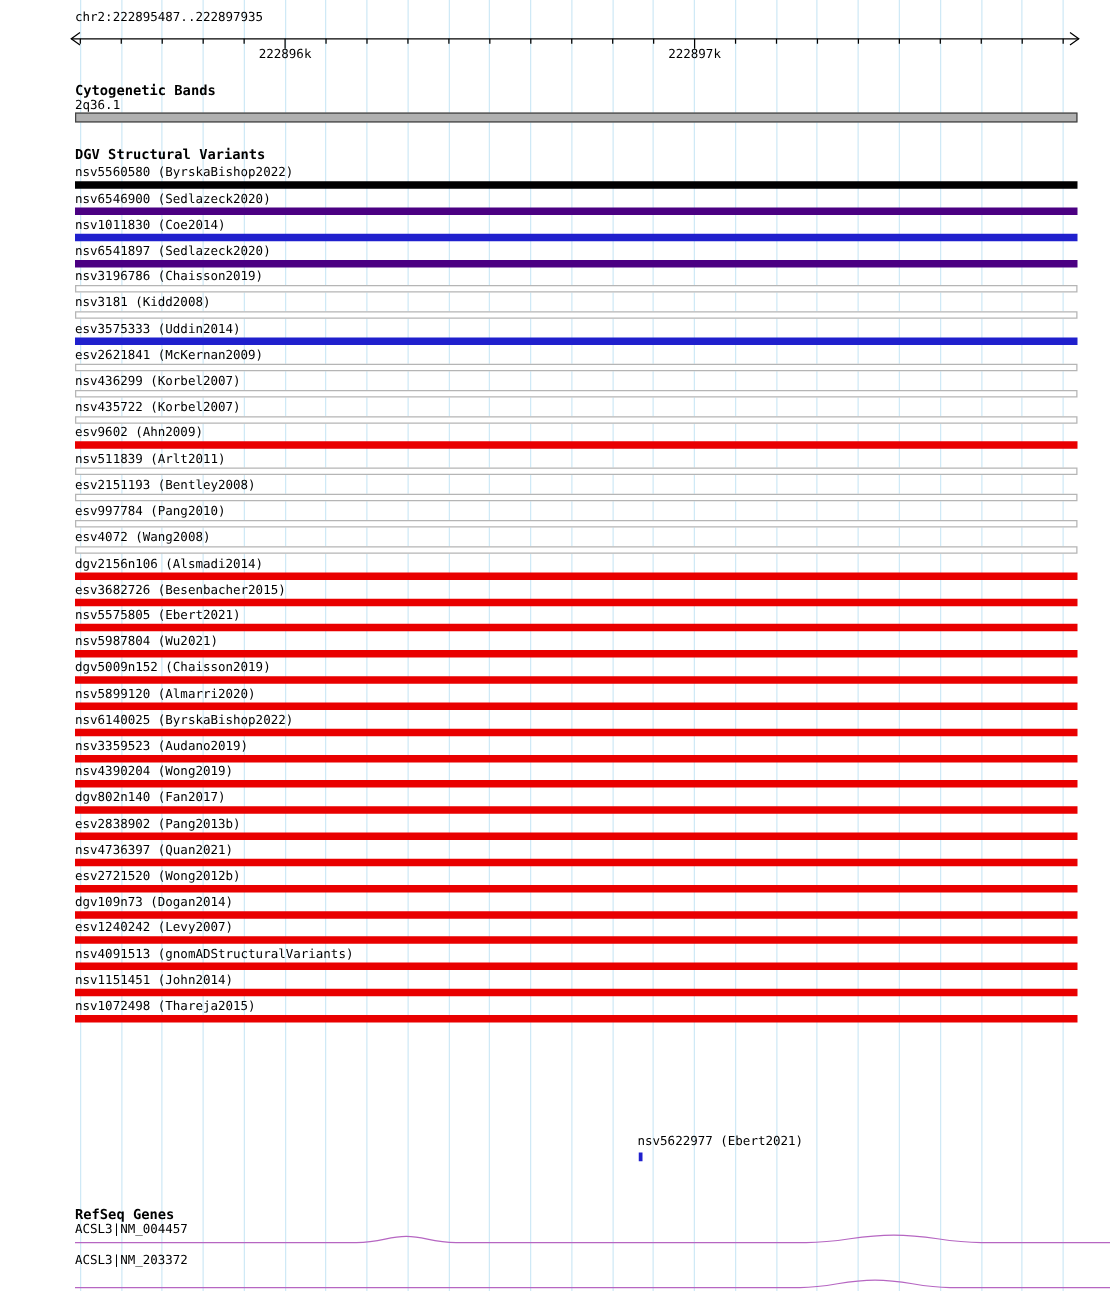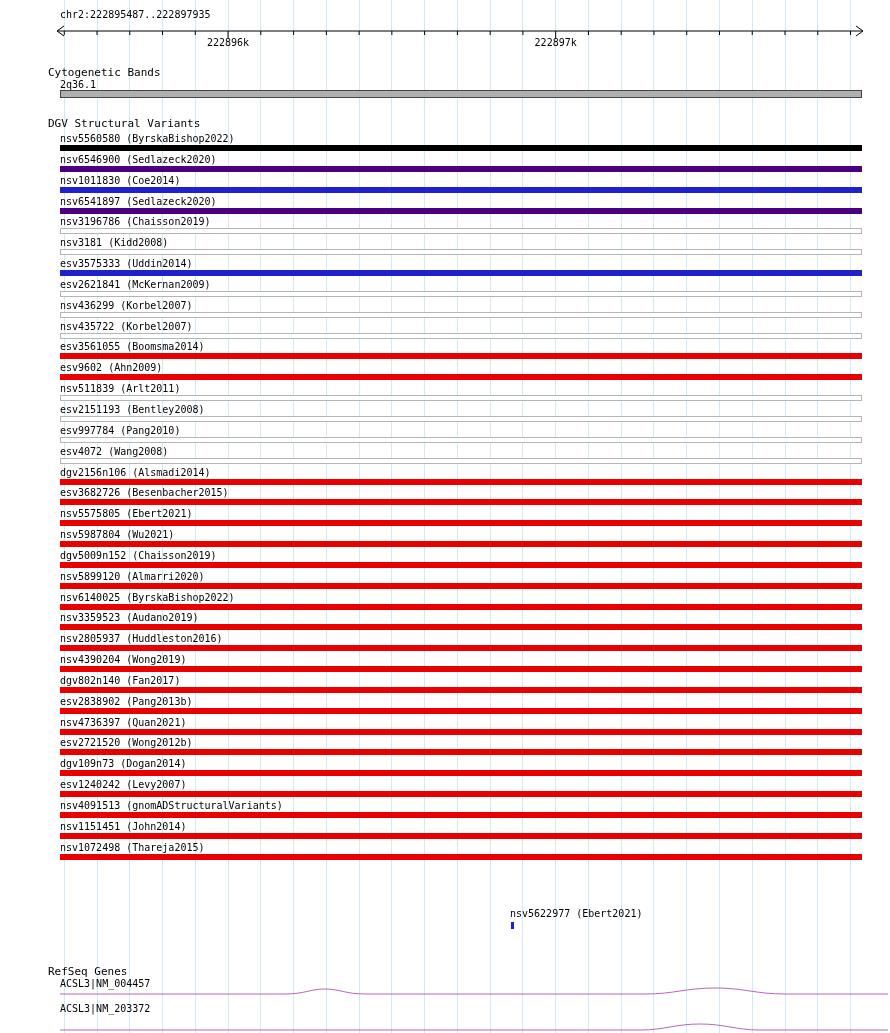--- a/index.html
+++ b/index.html
@@ -4,21 +4,21 @@
 <style>
   *{margin:0;padding:0;box-sizing:border-box}
   html,body{background:#fff}
   #canvas{position:relative;width:890px;height:1033px;background:#fff;overflow:hidden;
           font-family:"DejaVu Sans Mono",monospace;color:#000}
   #grid{position:absolute;inset:0;z-index:0}
   .gridline{position:absolute;top:0;bottom:0;width:1px;background:var(--grid,#cfe9f6)}
   .layer{position:absolute;inset:0;z-index:1}
   .region-label{position:absolute;top:9px;left:60px;font-size:10px;white-space:pre}
   #ruler-svg{position:absolute;top:24px;left:0;width:890px;height:26px;overflow:visible}
-  .section-header{position:absolute;left:48px;font-size:11px;font-weight:normal;white-space:pre}
+  .section-header{position:absolute;left:60px;font-size:11px;font-weight:bold;white-space:pre}
   .track-label{font-size:10px;white-space:pre;line-height:11px}
   #cyto-header{top:66px}
   #cyto-label{position:absolute;top:79px;left:60px}
   #cyto-band{position:absolute;top:90px;left:60px;width:802px;height:8px;border:1px solid #444;background:#b0b0b0}
   #dgv-header{top:117px}
   #variant-rows{position:absolute;top:133px;left:60px;width:802px}
   .variant-row{position:relative;height:20.85px}
   .variant-label{position:absolute;top:0;left:0;height:11px;cursor:pointer}
   .variant-bar{position:absolute;top:12px;left:0;right:0;height:6px;cursor:pointer}
   .variant-bar.outline{background:#fff;border:1px solid #b5b5b5}
@@ -149,24 +149,20 @@
   <div class="variant-row">
     <div class="track-label variant-label">nsv436299 (Korbel2007)</div>
     <div class="variant-bar outline"></div>
   </div>
 
   <div class="variant-row">
     <div class="track-label variant-label">nsv435722 (Korbel2007)</div>
     <div class="variant-bar outline"></div>
   </div>
 
-  <div class="variant-row">
-    <div class="track-label variant-label">esv3561055 (Boomsma2014)</div>
-    <div class="variant-bar" style="background: rgb(233, 0, 0);"></div>
-  </div>
 
   <div class="variant-row">
     <div class="track-label variant-label">esv9602 (Ahn2009)</div>
     <div class="variant-bar" style="background: rgb(233, 0, 0);"></div>
   </div>
 
   <div class="variant-row">
     <div class="track-label variant-label">nsv511839 (Arlt2011)</div>
     <div class="variant-bar outline"></div>
   </div>
@@ -220,24 +216,20 @@
   <div class="variant-row">
     <div class="track-label variant-label">nsv6140025 (ByrskaBishop2022)</div>
     <div class="variant-bar" style="background: rgb(233, 0, 0);"></div>
   </div>
 
   <div class="variant-row">
     <div class="track-label variant-label">nsv3359523 (Audano2019)</div>
     <div class="variant-bar" style="background: rgb(233, 0, 0);"></div>
   </div>
 
-  <div class="variant-row">
-    <div class="track-label variant-label">nsv2805937 (Huddleston2016)</div>
-    <div class="variant-bar" style="background: rgb(233, 0, 0);"></div>
-  </div>
 
   <div class="variant-row">
     <div class="track-label variant-label">nsv4390204 (Wong2019)</div>
     <div class="variant-bar" style="background: rgb(233, 0, 0);"></div>
   </div>
 
   <div class="variant-row">
     <div class="track-label variant-label">dgv802n140 (Fan2017)</div>
     <div class="variant-bar" style="background: rgb(233, 0, 0);"></div>
   </div>

